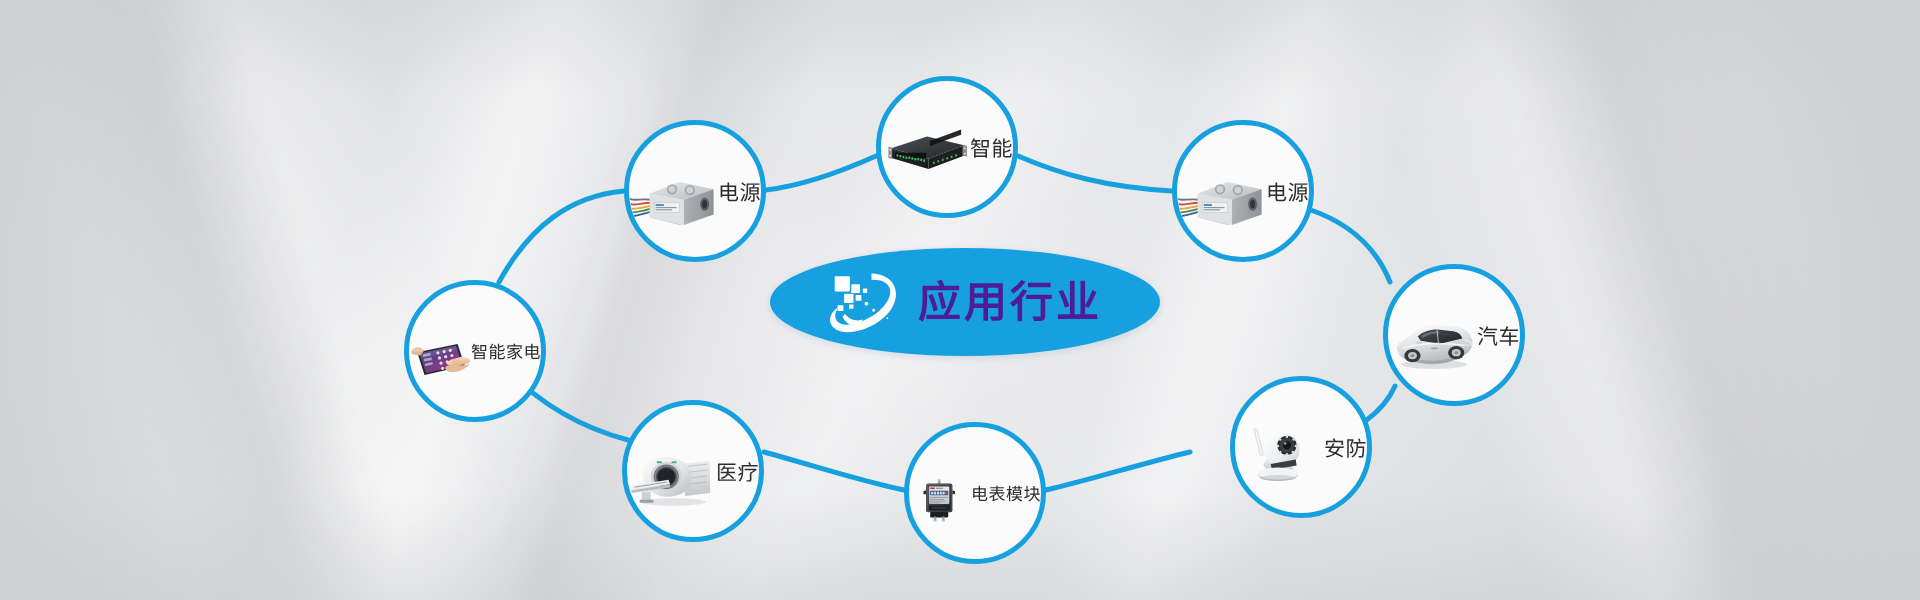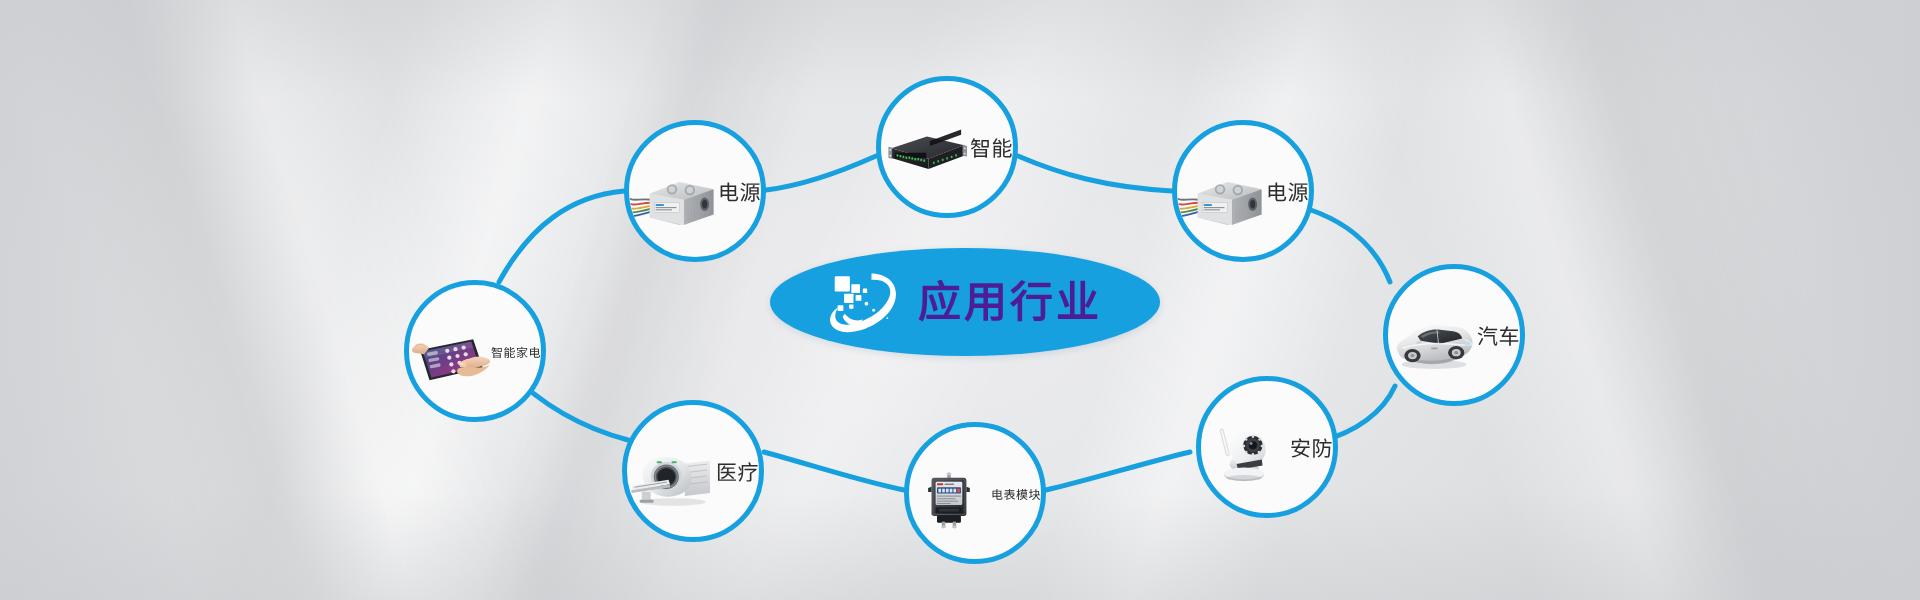--- a/index.html
+++ b/index.html
@@ -143,21 +143,21 @@
   .node .node-label {
     margin-top: 4px;
     font-size: 21px;
     color: #2d2d2d;
     font-weight: 400;
     line-height: 1.05;
     white-space: nowrap;
     letter-spacing: 0.5px;
     font-family: "DejaVu Sans", "Liberation Sans", sans-serif;
   }
-  .node.narrow .node-label { font-size: 12px; }
+  .node.narrow .node-label { font-size: 17px; }
 </style>
 </head>
 <body>
 
 <div id="stage">
 
   <div class="bg-base"></div>
   <div class="bg-streaks"></div>
   <div class="bg-streaks-2"></div>
   <div class="bg-streaks-3"></div>
@@ -417,21 +417,21 @@
         <ellipse cx="92" cy="56" rx="2.6" ry="2.2" fill="#8b8e92"></ellipse>
       </g>
 
       <path d="M 44 40 L 38 42 L 39 45 L 46 43 Z" fill="#cfd2d5"></path>
 
       <rect x="58" y="49" width="9" height="2.4" rx="1.2" fill="#9da0a4"></rect>
     </svg>
     <div class="node-label">汽车</div>
   </div>
 
-  <div class="node" style="left:1196px; top:376px;">
+  <div class="node" style="left:1230px; top:376px;">
     <svg class="node-art" viewBox="0 0 120 86">
       <defs>
         <linearGradient id="camBody" x1="0" y1="0" x2="1" y2="1">
           <stop offset="0" stop-color="#ffffff"></stop>
             <stop offset="0.6" stop-color="#eceeef"></stop>
           <stop offset="1" stop-color="#c9cccf"></stop>
         </linearGradient>
         <linearGradient id="camBase" x1="0" y1="0" x2="0" y2="1">
           <stop offset="0" stop-color="#f6f7f8"></stop>
             <stop offset="1" stop-color="#b7babe"></stop>

